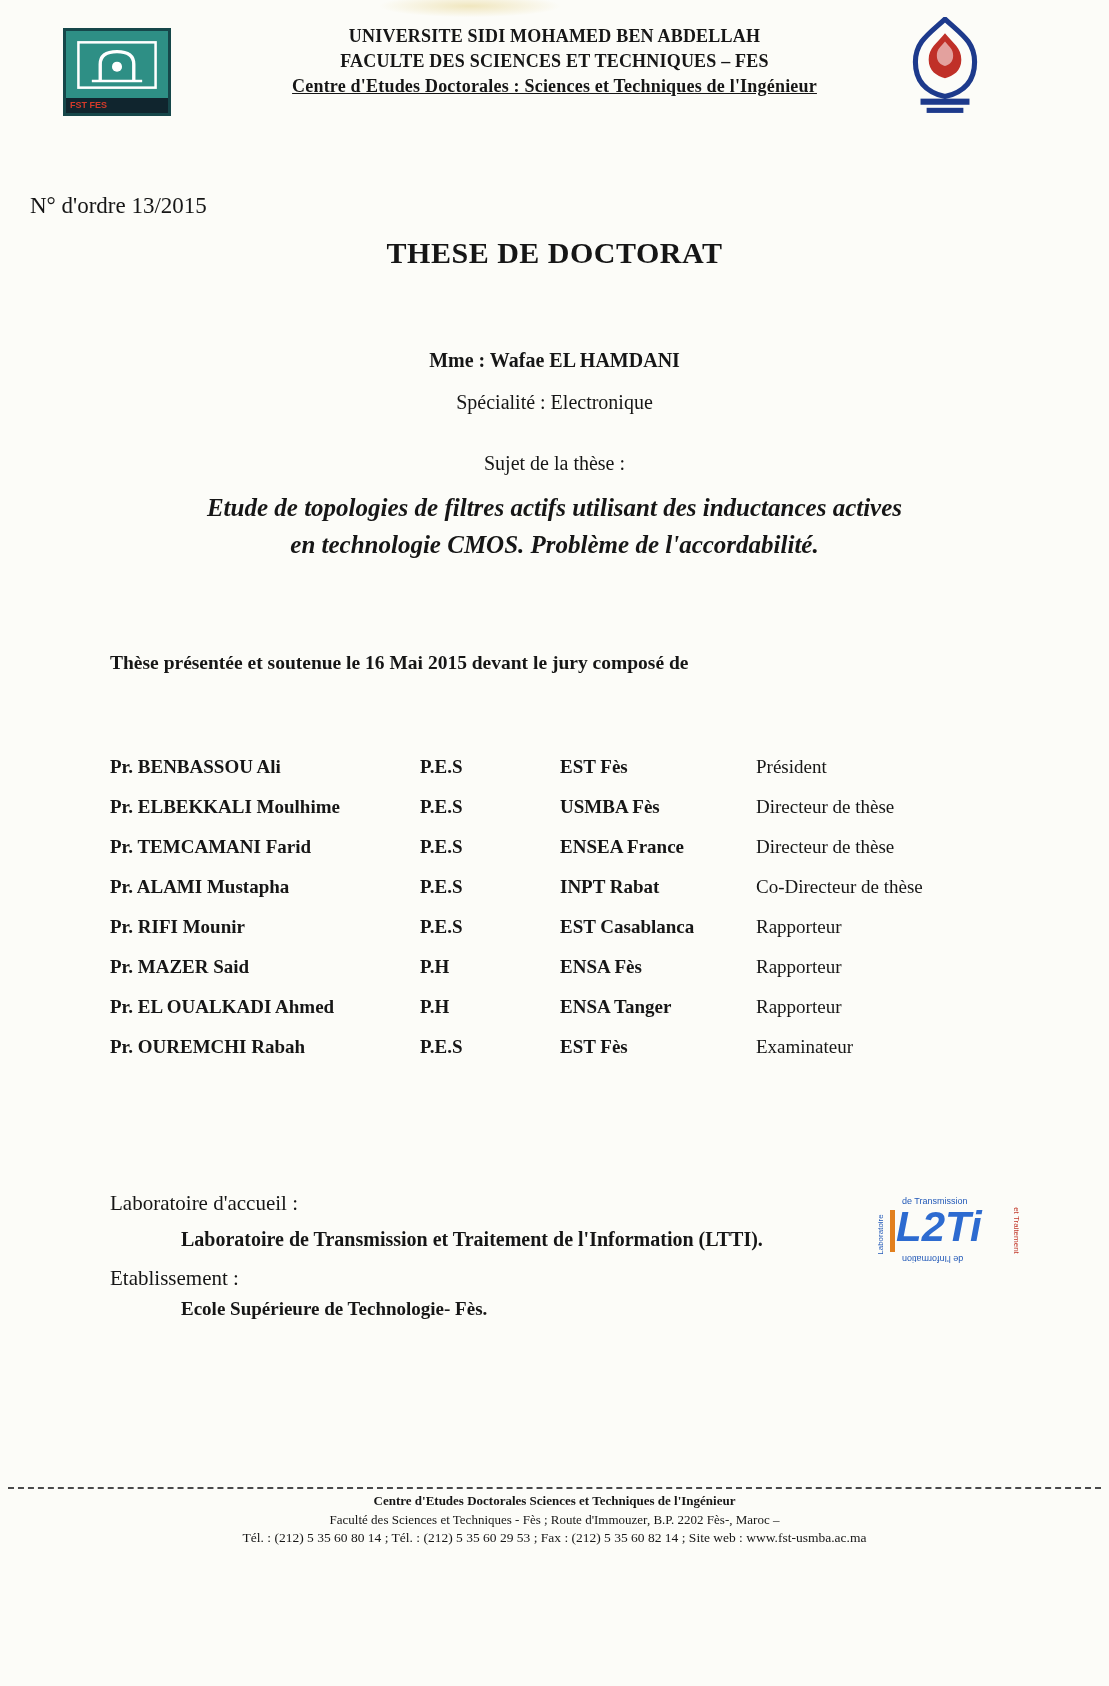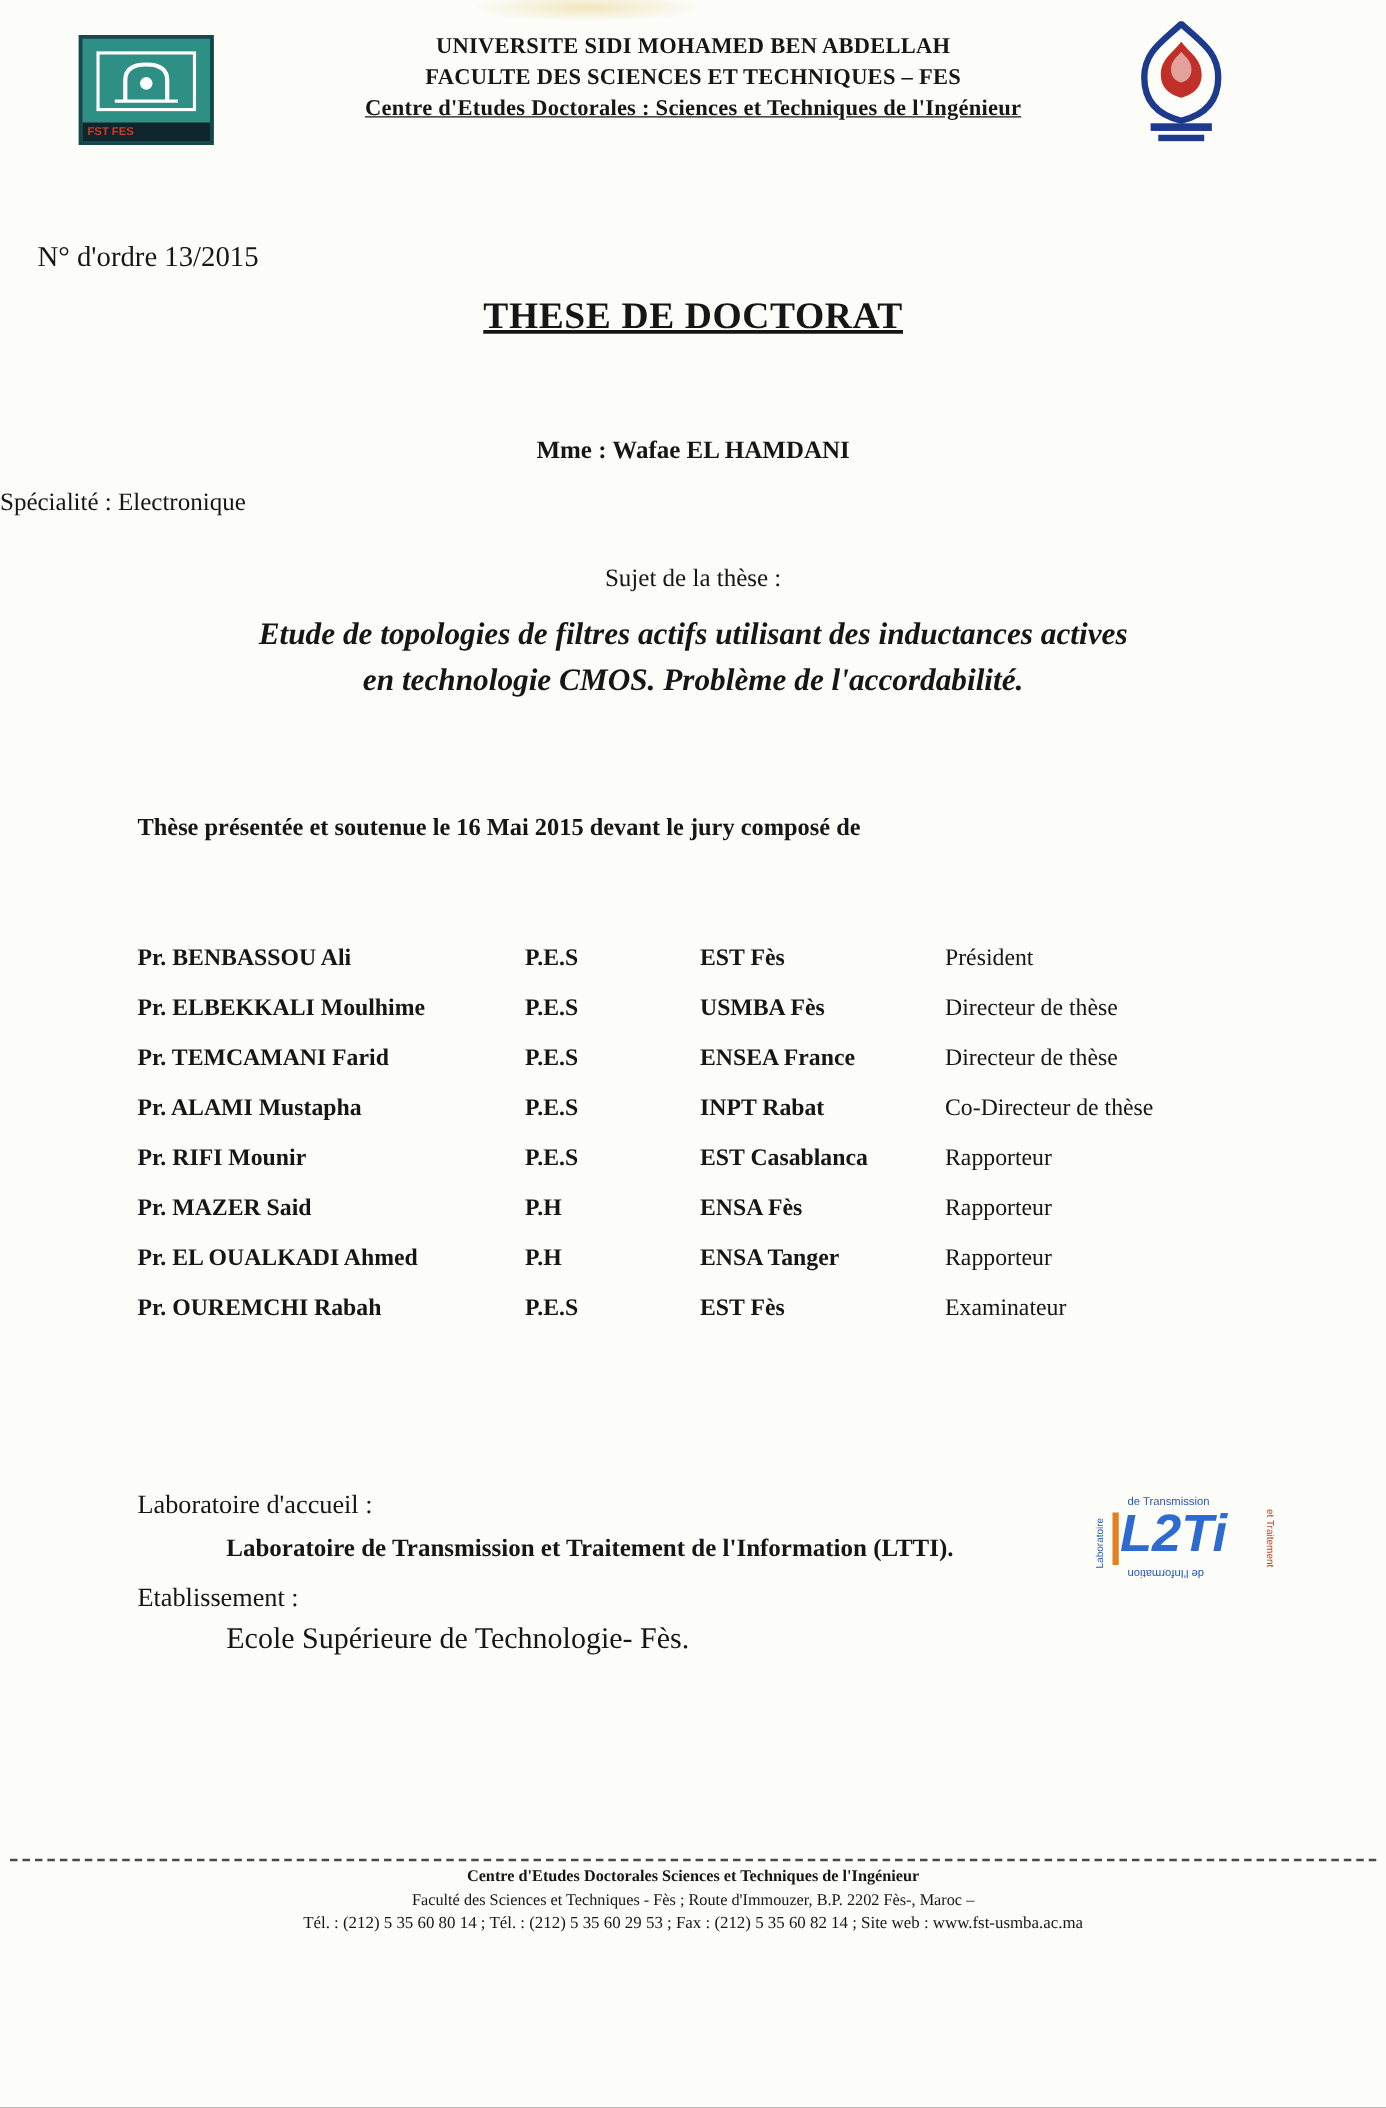--- a/index.html
+++ b/index.html
@@ -36,25 +36,25 @@
     font-family: "Liberation Sans", sans-serif; line-height: 15px;
   }
 
   .usmba-logo { position: absolute; left: 903px; top: 17px; width: 84px; height: 100px; }
 
   
   .order-number { position: absolute; left: 30px; top: 193px; font-size: 23px; }
 
   .doc-title {
     position: absolute; top: 236px; left: 0; width: 100%; text-align: center;
-    font-size: 30px; font-weight: bold; letter-spacing: .5px; margin: 0; text-decoration: underline;
+    font-size: 30px; font-weight: bold; letter-spacing: .5px; margin: 0;
   }
   .presented-by { position: absolute; top: 298px; left: 0; width: 100%; text-align: center; font-size: 21px; }
   .author      { position: absolute; top: 349px; left: 0; width: 100%; text-align: center; font-size: 20px; font-weight: bold; }
-  .speciality  { position: absolute; top: 391px; left: 0; width: 100%; text-align: left; font-size: 20px; }
+  .speciality  { position: absolute; top: 391px; left: 0; width: 100%; text-align: center; font-size: 20px; }
   .subject-label { position: absolute; top: 452px; left: 0; width: 100%; text-align: center; font-size: 20px; }
 
   .thesis-title {
     position: absolute; top: 489px; left: 0; width: 100%; text-align: center;
     font-size: 25px; font-weight: bold; font-style: italic; line-height: 37px;
   }
 
   .defense-line {
     position: absolute; left: 110px; top: 652px;
     font-size: 19.5px; font-weight: bold;
@@ -63,21 +63,21 @@
   
   .jury { position: absolute; left: 110px; top: 756px; width: 900px; font-size: 19px; }
   .jury-row { display: grid; grid-template-columns: 310px 140px 196px 254px; height: 40px; align-items: start; }
   .jury-row .c-name, .jury-row .c-grade, .jury-row .c-inst { font-weight: bold; }
   .jury-row .c-role { font-weight: normal; }
 
   
   .lab-label  { position: absolute; left: 110px; top: 1191px; font-size: 21px; }
   .lab-name   { position: absolute; left: 181px; top: 1228px; font-size: 20px; font-weight: bold; }
   .est-label  { position: absolute; left: 110px; top: 1266px; font-size: 21px; }
-  .est-name   { position: absolute; left: 181px; top: 1298px; font-size: 24px; font-weight: normal; }
+  .est-name   { position: absolute; left: 181px; top: 1298px; font-size: 19px; font-weight: bold; }
 
   
   .l2ti { position: absolute; left: 876px; top: 1196px; width: 150px; height: 88px;
           font-family: "Liberation Sans", sans-serif; }
   .l2ti .top-text { position: absolute; top: 0; left: 26px; font-size: 9px; color: #2259b8; white-space: nowrap; }
   .l2ti .main { position: absolute; top: 8px; left: 20px; font-size: 42px; font-weight: bold; color: #2d6bd0; font-style: italic; line-height: 46px; }
   .l2ti .orange-bar { position: absolute; top: 14px; left: 14px; width: 5px; height: 42px; background: #e2801e; }
   .l2ti .left-text  { position: absolute; top: 34px; left: -16px; font-size: 8px; color: #2259b8; transform: rotate(-90deg); }
   .l2ti .right-text { position: absolute; top: 30px; right: -14px; font-size: 8px; color: #c23a2c; transform: rotate(90deg); white-space: nowrap; }
   .l2ti .bottom-text{ position: absolute; top: 58px; left: 26px; font-size: 9px; color: #2259b8; transform: rotate(180deg); white-space: nowrap; }

